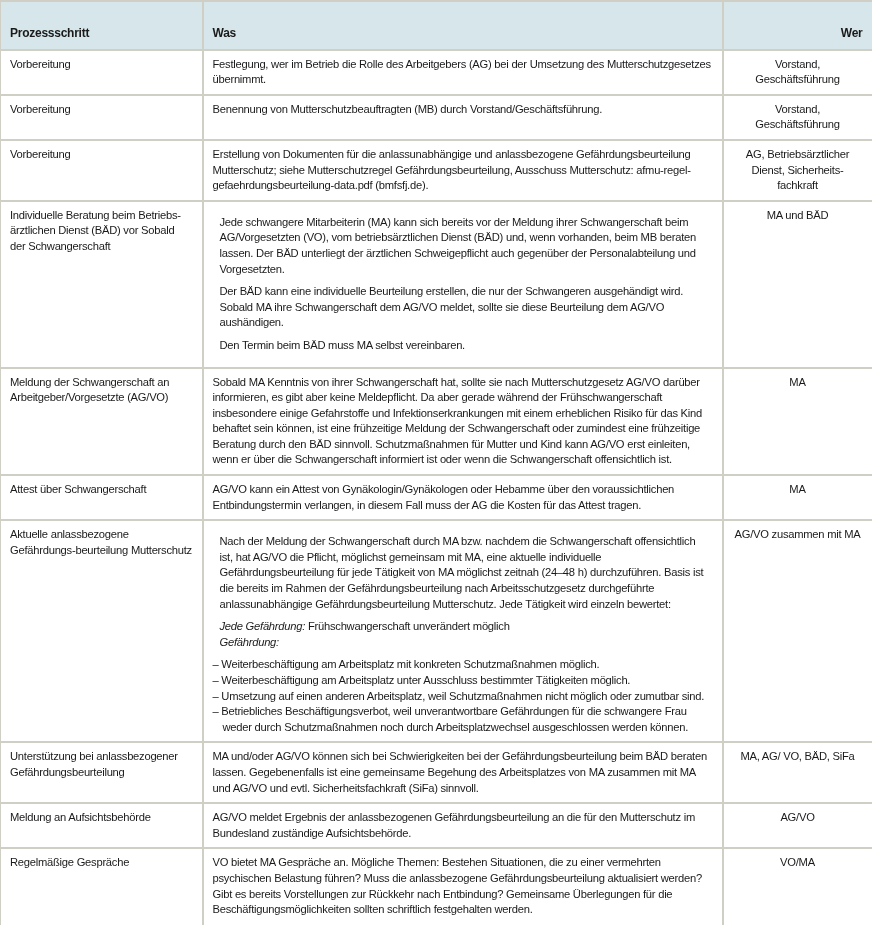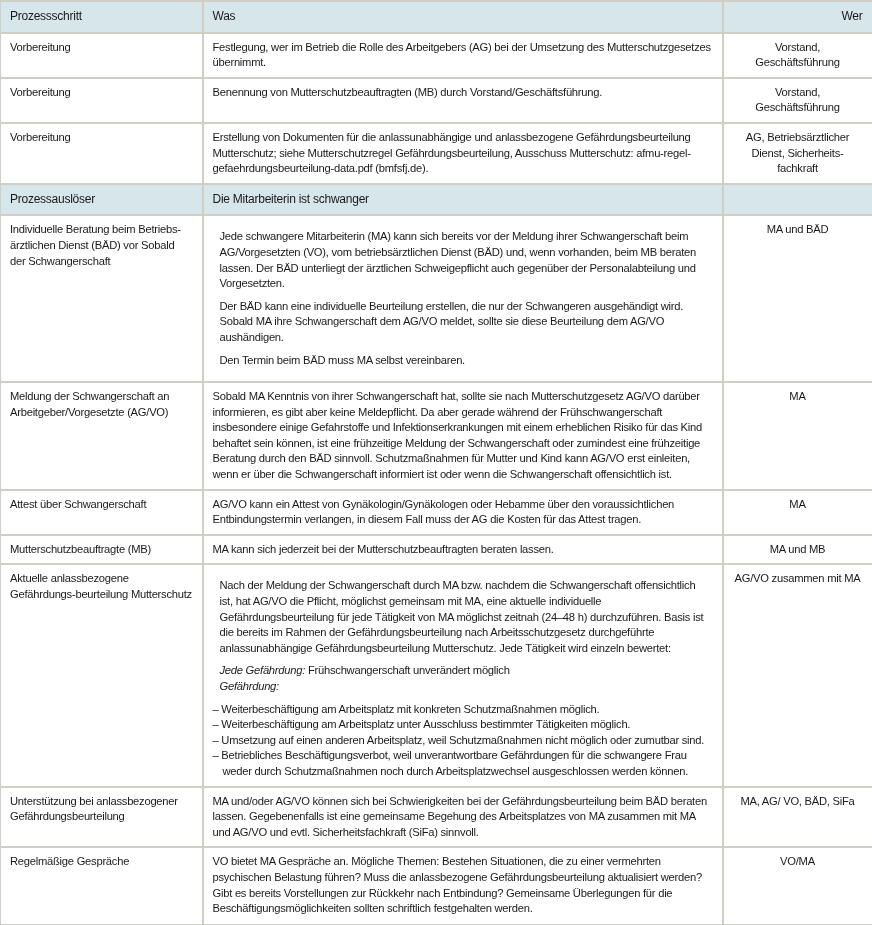--- a/index.html
+++ b/index.html
@@ -24,23 +24,23 @@
     td, th {
       border: 2px solid #cfcfc6;
       vertical-align: top;
       padding: 6px 9px 6px 9px;
       text-align: left;
     }
     tr > *:first-child { border-left: 1px solid #cfcfc6; }
     tr > *:last-child { border-right: 2px solid #cfcfc6; }
     th, .sec td {
       background: #d6e6ea;
-      font-weight: normal;
+      font-weight: bold;
       font-size: 12px;
-      padding-top: 7px;
+      padding-top: 24px;
       padding-bottom: 7px;
     }
     .wer { text-align: center; }
     th.wer { text-align: right; }
     p { margin: 7px; }
     p + p { margin-top: 6px; }
     .it { font-style: italic; }
     ul.dash { list-style: none; margin: 0; padding: 0; }
     ul.dash li { padding-left: 10px; text-indent: -10px; }
     ul.dash li::before { content: "– "; }
@@ -71,25 +71,20 @@
       <td>Vorbereitung</td>
       <td>Benennung von Mutterschutzbeauftragten (MB) durch Vorstand/Geschäftsführung.</td>
       <td class="wer">Vorstand, Geschäftsführung</td>
     </tr>
     <tr>
       <td>Vorbereitung</td>
       <td>Erstellung von Dokumenten für die anlassunabhängige und anlassbezogene Gefährdungsbeurteilung Mutterschutz; siehe Mutterschutzregel Gefährdungsbeurteilung, Ausschuss Mutterschutz: afmu-regel-gefaehrdungsbeurteilung-data.pdf (bmfsfj.de).</td>
       <td class="wer">AG, Betriebsärztlicher Dienst, Sicherheits-fachkraft</td>
     </tr>
 
-    <tr class="sec">
-      <td>Prozessauslöser</td>
-      <td>Die Mitarbeiterin ist schwanger</td>
-      <td></td>
-    </tr>
 
     <tr>
       <td>Individuelle Beratung beim Betriebs-ärztlichen Dienst (BÄD) vor Sobald der Schwangerschaft</td>
       <td>
         <p>Jede schwangere Mitarbeiterin (MA) kann sich bereits vor der Meldung ihrer Schwangerschaft beim AG/Vorgesetzten (VO), vom betriebsärztlichen Dienst (BÄD) und, wenn vorhanden, beim MB beraten lassen. Der BÄD unterliegt der ärztlichen Schweigepflicht auch gegenüber der Personalabteilung und Vorgesetzten.</p>
         <p>Der BÄD kann eine individuelle Beurteilung erstellen, die nur der Schwangeren ausgehändigt wird. Sobald MA ihre Schwangerschaft dem AG/VO meldet, sollte sie diese Beurteilung dem AG/VO aushändigen.</p>
         <p>Den Termin beim BÄD muss MA selbst vereinbaren.</p>
       </td>
       <td class="wer">MA und BÄD</td>
     </tr>
@@ -100,25 +95,20 @@
       <td class="wer">MA</td>
     </tr>
 
     <tr>
       <td>Attest über Schwangerschaft</td>
       <td>AG/VO kann ein Attest von Gynäkologin/Gynäkologen oder Hebamme über den voraussichtlichen Entbindungstermin verlangen, in diesem Fall muss der AG die Kosten für das Attest tragen.</td>
       <td class="wer">MA</td>
     </tr>
 
 
-    <tr>
-      <td>Mutterschutzbeauftragte (MB)</td>
-      <td>MA kann sich jederzeit bei der Mutterschutzbeauftragten beraten lassen.</td>
-      <td class="wer">MA und MB</td>
-    </tr>
 
     <tr>
       <td>Aktuelle anlassbezogene Gefährdungs-beurteilung Mutterschutz</td>
       <td>
         <p>Nach der Meldung der Schwangerschaft durch MA bzw. nachdem die Schwangerschaft offensichtlich ist, hat AG/VO die Pflicht, möglichst gemeinsam mit MA, eine aktuelle individuelle Gefährdungsbeurteilung für jede Tätigkeit von MA möglichst zeitnah (24–48 h) durchzuführen. Basis ist die bereits im Rahmen der Gefährdungsbeurteilung nach Arbeitsschutzgesetz durchgeführte anlassunabhängige Gefährdungsbeurteilung Mutterschutz. Jede Tätigkeit wird einzeln bewertet:</p>
         <p>
           <span class="it">Jede Gefährdung:</span><span> Frühschwangerschaft unverändert möglich</span><br>
           <span class="it">Gefährdung:</span>
         </p>
         <ul class="dash" style="margin-top:0">
@@ -130,20 +120,25 @@
       </td>
       <td class="wer">AG/VO zusammen mit MA</td>
     </tr>
 
     <tr>
       <td>Unterstützung bei anlassbezogener Gefährdungsbeurteilung</td>
       <td>MA und/oder AG/VO können sich bei Schwierigkeiten bei der Gefährdungsbeurteilung beim BÄD beraten lassen. Gegebenenfalls ist eine gemeinsame Begehung des Arbeitsplatzes von MA zusammen mit MA und AG/VO und evtl. Sicherheitsfachkraft (SiFa) sinnvoll.</td>
       <td class="wer">MA, AG/ VO, BÄD, SiFa</td>
     </tr>
 
+    <tr>
+      <td>Meldung an Aufsichtsbehörde</td>
+      <td>AG/VO meldet Ergebnis der anlassbezogenen Gefährdungsbeurteilung an die für den Mutterschutz im Bundesland zuständige Aufsichtsbehörde.</td>
+      <td class="wer">AG/VO</td>
+    </tr>
 
     <tr style="height:78px">
       <td>Regelmäßige Gespräche</td>
       <td>VO bietet MA Gespräche an. Mögliche Themen: Bestehen Situationen, die zu einer vermehrten psychischen Belastung führen? Muss die anlassbezogene Gefährdungsbeurteilung aktualisiert werden? Gibt es bereits Vorstellungen zur Rückkehr nach Entbindung? Gemeinsame Überlegungen für die Beschäftigungsmöglichkeiten sollten schriftlich festgehalten werden.</td>
       <td class="wer">VO/MA</td>
     </tr>
   </tbody>
 </table>
 
 </body></html>

